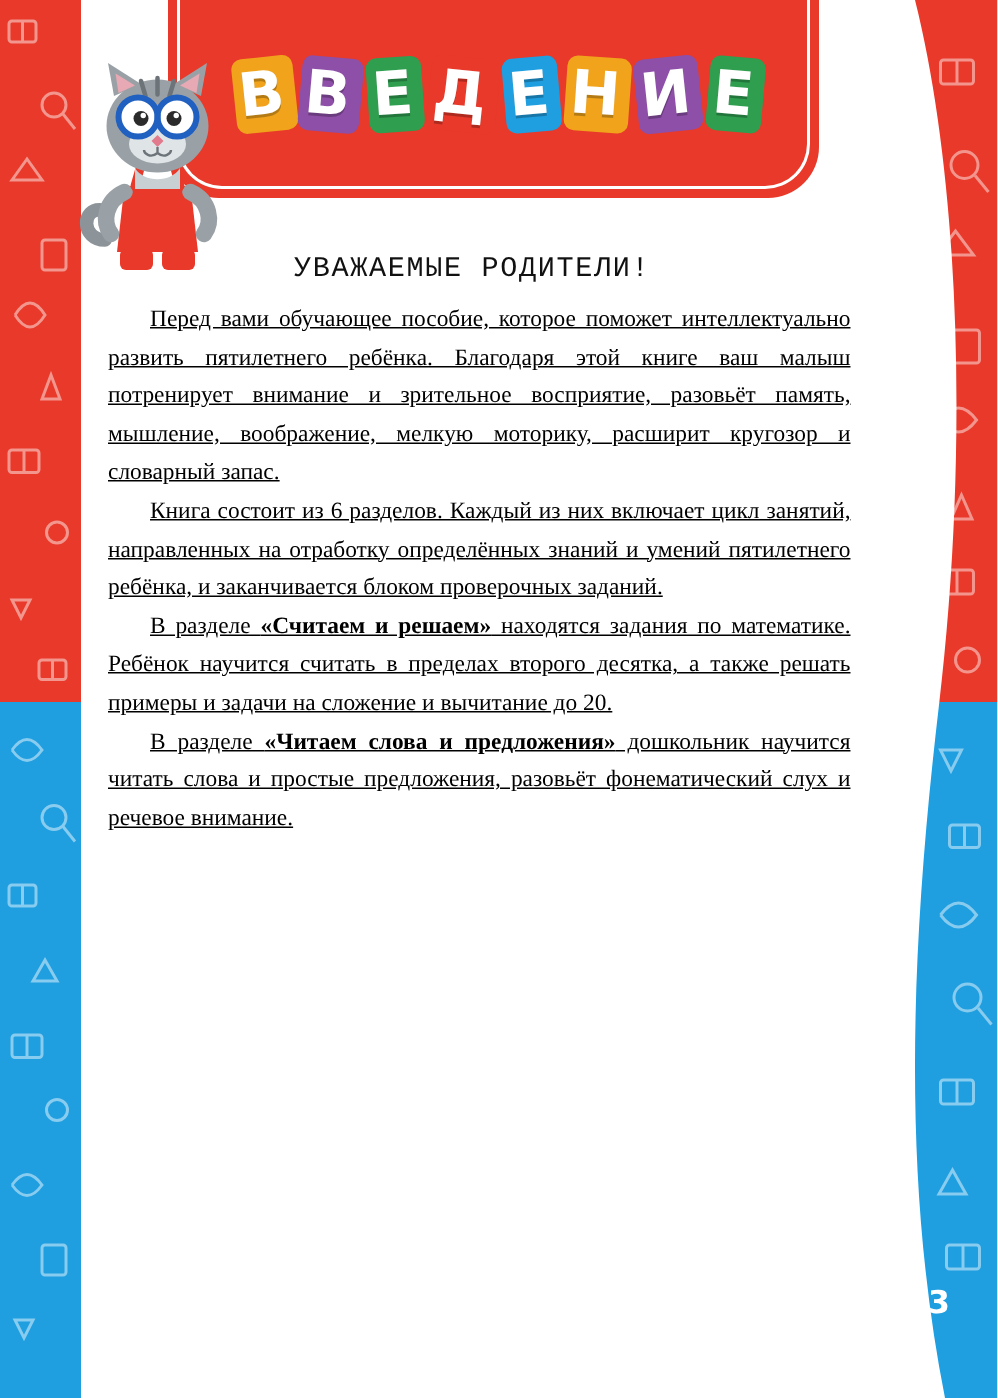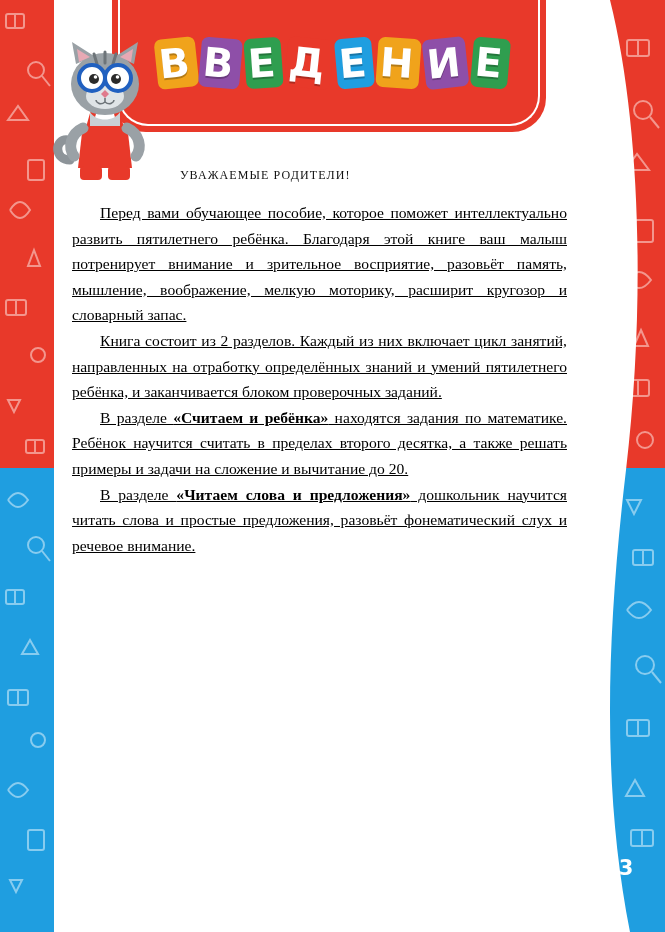--- a/index.html
+++ b/index.html
@@ -133,26 +133,26 @@
     position: absolute;
     left: 50px;
     top: 28px;
     width: 110px;
     height: 160px;
   }
 
   
   .salutation {
     position: absolute;
-    left: 180px;
+    left: 196px;
     top: 168px;
-    font-size: 12px;
+    font-size: 19px;
     letter-spacing: 1.1px;
     color: #111111;
-    font-family: Liberation Serif, serif;
+    font-family: Liberation Mono, monospace;
   }
   .content {
     position: absolute;
     left: 72px;
     top: 200px;
     width: 495px;
     font-size: 15.6px;
     line-height: 25.6px;
     color: #000000;
     text-align: justify;
@@ -299,20 +299,20 @@
       <circle cx="66" cy="51" r="5" fill="#2b2b2b"></circle>
       <circle cx="45.5" cy="49" r="1.8" fill="#ffffff"></circle>
       <circle cx="67.5" cy="49" r="1.8" fill="#ffffff"></circle>
     </svg>
   </div>
 
   <div class="salutation">УВАЖАЕМЫЕ  РОДИТЕЛИ!</div>
 
   <div class="content" id="content">
       <p>Перед вами обучающее пособие, которое поможет интеллектуально развить пятилетнего ребёнка. Благодаря этой книге ваш малыш потренирует внимание и зрительное восприятие, разовьёт память, мышление, воображение, мелкую моторику, расширит кругозор и словарный запас.</p>
-      <p>Книга состоит из 2 разделов. Каждый из них включает цикл занятий, направленных на отработку определённых знаний и умений пятилетнего ребёнка, и заканчивается блоком проверочных заданий.</p>
-      <p>В разделе <b>«Считаем и ребёнка»</b> находятся задания по математике. Ребёнок научится считать в пределах второго десятка, а также решать примеры и задачи на сложение и вычитание до 20.</p>
+      <p>Книга состоит из 6 разделов. Каждый из них включает цикл занятий, направленных на отработку определённых знаний и умений пятилетнего ребёнка, и заканчивается блоком проверочных заданий.</p>
+      <p>В разделе <b>«Считаем и решаем»</b> находятся задания по математике. Ребёнок научится считать в пределах второго десятка, а также решать примеры и задачи на сложение и вычитание до 20.</p>
       <p>В разделе <b>«Читаем слова и предложения»</b> дошкольник научится читать слова и простые предложения, разовьёт фонематический слух и речевое внимание.</p>
     </div>
 
   <div class="page-number">3</div>
 
 </div>
 
 </body></html>

